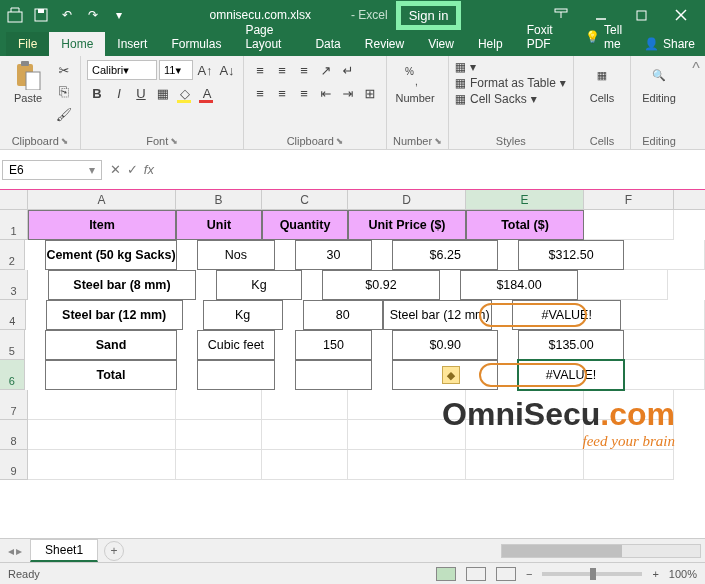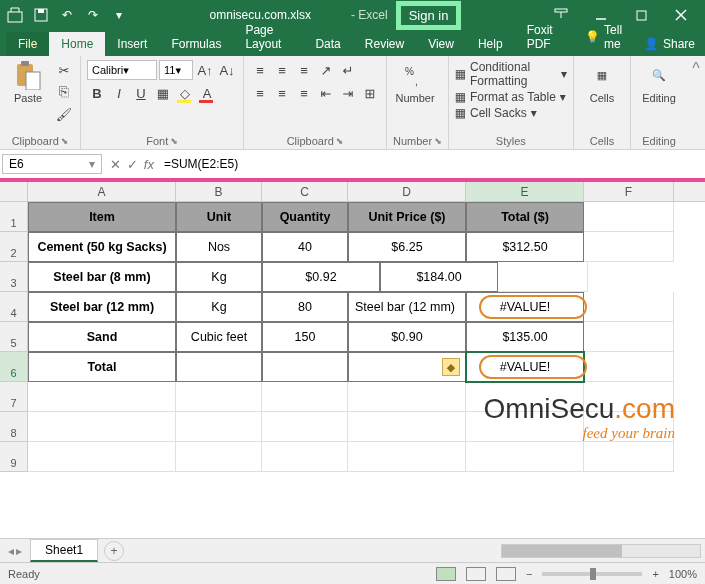--- a/index.html
+++ b/index.html
@@ -32,47 +32,47 @@
 .group .glabel .launcher { font-size: 9px; color: #888; }
 .bigbtn { display: flex; flex-direction: column; align-items: center; width: 44px; font-size: 11px; color: #444; gap: 2px; }
 .bigicon { width: 30px; height: 30px; display: flex; align-items: center; justify-content: center; }
 .smallbtn { width: 20px; height: 20px; display: flex; align-items: center; justify-content: center; font-size: 13px; color: #444; }
 .fontrow { display: flex; gap: 2px; align-items: center; }
 .fontsel { border: 1px solid #c0c0c0; background: #fff; font-size: 11px; height: 20px; padding: 0 4px; display: flex; align-items: center; }
 .stylerow { display: flex; align-items: center; gap: 4px; font-size: 12px; color: #444; }
 .stylecol { display: flex; flex-direction: column; gap: 2px; }
 
 
-.formularow { height: 32px; background: #fff; border-bottom: 4px solid #ec4899; display: flex; align-items: center; }
+.formularow { height: 40px; background: #fff; border-bottom: 1px solid #ec4899; display: flex; align-items: center; }
 .namebox { width: 100px; border: 1px solid #c0c0c0; margin: 2px; padding: 2px 6px; font-size: 12px; display: flex; justify-content: space-between; align-items: center; }
 .fxbtns { display: flex; gap: 6px; padding: 0 6px; font-size: 13px; color: #777; align-items: center; }
 .fxinput { flex: 1; font-size: 12px; padding: 2px 4px; border: none; }
 
 
 .gridarea { position: relative; height: 330px; overflow: hidden; }
 .colheads { display: flex; height: 20px; background: #f0f0f0; font-size: 12px; color: #555; border-bottom: 1px solid #ccc; }
 .corner { width: 28px; border-right: 1px solid #ccc; background: #f0f0f0; }
 .ch { border-right: 1px solid #ccc; text-align: center; line-height: 20px; }
 .ch.sel { background: #d6e9d8; color: #217346; }
 .cA { width: 148px; } .cB { width: 86px; } .cC { width: 86px; } .cD { width: 118px; } .cE { width: 118px; } .cF { width: 90px; }
 .rowline { display: flex; height: 30px; }
 .rh { width: 28px; background: #f0f0f0; border-right: 1px solid #ccc; border-bottom: 1px solid #ccc; font-size: 11px; color: #555; display: flex; align-items: flex-end; justify-content: center; padding-bottom: 2px; }
 .rh.sel { background: #d6e9d8; color: #217346; }
 .cell { border-right: 1px solid #e0e0e0; border-bottom: 1px solid #e0e0e0; font-size: 12.5px; display: flex; align-items: center; padding: 0 6px; overflow: hidden; white-space: nowrap; }
 .tblcell { border: 1px solid #777; }
-.tblhead { background: #a3a3a3; font-weight: bold; justify-content: center; }
-.center { justify-content: center; }
+.tblhead { background: #f0abfc; font-weight: bold; justify-content: center; }
+.center { justify-content: center; margin-left: 20px; }
 .bold { font-weight: bold; }
 .activecell { outline: 2px solid #217346; outline-offset: -1px; position: relative; }
 .highlight { position: absolute; border: 2px solid #e08a2e; border-radius: 14px; pointer-events: none; }
 .errflag { position: absolute; width: 18px; height: 18px; background: #ffe699; border: 1px solid #c9a84f; display: flex; align-items: center; justify-content: center; font-size: 11px; color: #8a6d1f; }
 
 
 .logo { position: absolute; right: 30px; bottom: 70px; text-align: right; }
-.logo .name { font-size: 28px; font-weight: normal; color: #333; text-align: center; }
+.logo .name { font-size: 32px; font-weight: bold; color: #333; text-align: center; }
 .logo .name .accent { color: #e67e22; }
 .logo .tag { color: #e67e22; font-style: italic; font-size: 15px; font-family: "Comic Sans MS", cursive; }
 
 
 .sheettabs { position: absolute; bottom: 22px; left: 0; right: 0; height: 24px; background: #f0f0f0; border-top: 1px solid #ccc; display: flex; align-items: center; font-size: 12px; }
 .sheettabs .nav { display: flex; gap: 2px; padding: 0 8px; color: #888; }
 .sheettabs .sheet { background: #fff; border: 1px solid #ccc; border-bottom: 2px solid #217346; padding: 3px 14px; }
 .sheettabs .addsheet { width: 20px; height: 20px; border: 1px solid #ccc; border-radius: 50%; display: flex; align-items: center; justify-content: center; margin-left: 6px; color: #666; }
 .hscroll { flex: 1; display: flex; justify-content: flex-end; padding-right: 4px; }
 .hscroll .track { width: 200px; height: 14px; background: #e8e8e8; border: 1px solid #ccc; position: relative; }
@@ -247,21 +247,21 @@
     </div>
     <div class="glabel">
         <span>Number</span> 
         <span class="launcher">⬊</span>
       </div>
   </div>
 
   <div class="group" style="flex:1">
     <div class="gbody">
       <div class="stylecol">
-        <div class="stylerow"><span>▦</span><span>Conditional Formatting</span> ▾</div>
+        <div class="stylerow"><span>▦</span> ▾</div>
         <div class="stylerow"><span>▦</span><span>Format as Table</span> ▾</div>
         <div class="stylerow"><span>▦</span><span>Cell Sacks</span> ▾</div>
       </div>
     </div>
     <div class="glabel">
         <span>Styles</span>
       </div>
   </div>
 
   <div class="group">
@@ -293,21 +293,20 @@
 <div class="formularow">
   <div class="namebox">
       <span>E6</span>
       <span style="color:#888">▾</span>
     </div>
   <div class="fxbtns">
     <span>✕</span>
     <span>✓</span>
     <span style="font-style:italic">fx</span>
   </div>
-  <input class="fxinput" value="=SUM(E2:E5)" style="">
 </div>
 
 <div class="gridarea">
   <div class="colheads">
     <div class="corner"></div>
     <div class="ch cA">A</div>
     <div class="ch cB">B</div>
     <div class="ch cC">C</div>
     <div class="ch cD">D</div>
     <div class="ch cE sel">E</div>
@@ -321,21 +320,21 @@
     <div class="cell cC tblcell tblhead">Quantity</div>
     <div class="cell cD tblcell tblhead">Unit Price ($)</div>
     <div class="cell cE tblcell tblhead">Total ($)</div>
     <div class="cell cF"></div>
   </div>
 
   <div class="rowline">
     <div class="rh">2</div>
     <div class="cell cA tblcell bold center">Cement (50 kg Sacks)</div>
     <div class="cell cB tblcell center">Nos</div>
-    <div class="cell cC tblcell center">40</div>
+    <div class="cell cC tblcell center">30</div>
     <div class="cell cD tblcell center">$6.25</div>
     <div class="cell cE tblcell center">$312.50</div>
     <div class="cell cF"></div>
   </div>
 
   <div class="rowline">
     <div class="rh">3</div>
     <div class="cell cA tblcell bold center">Steel bar (8 mm)</div>
     <div class="cell cB tblcell center">Kg</div>
     <div class="cell cD tblcell center">$0.92</div>

